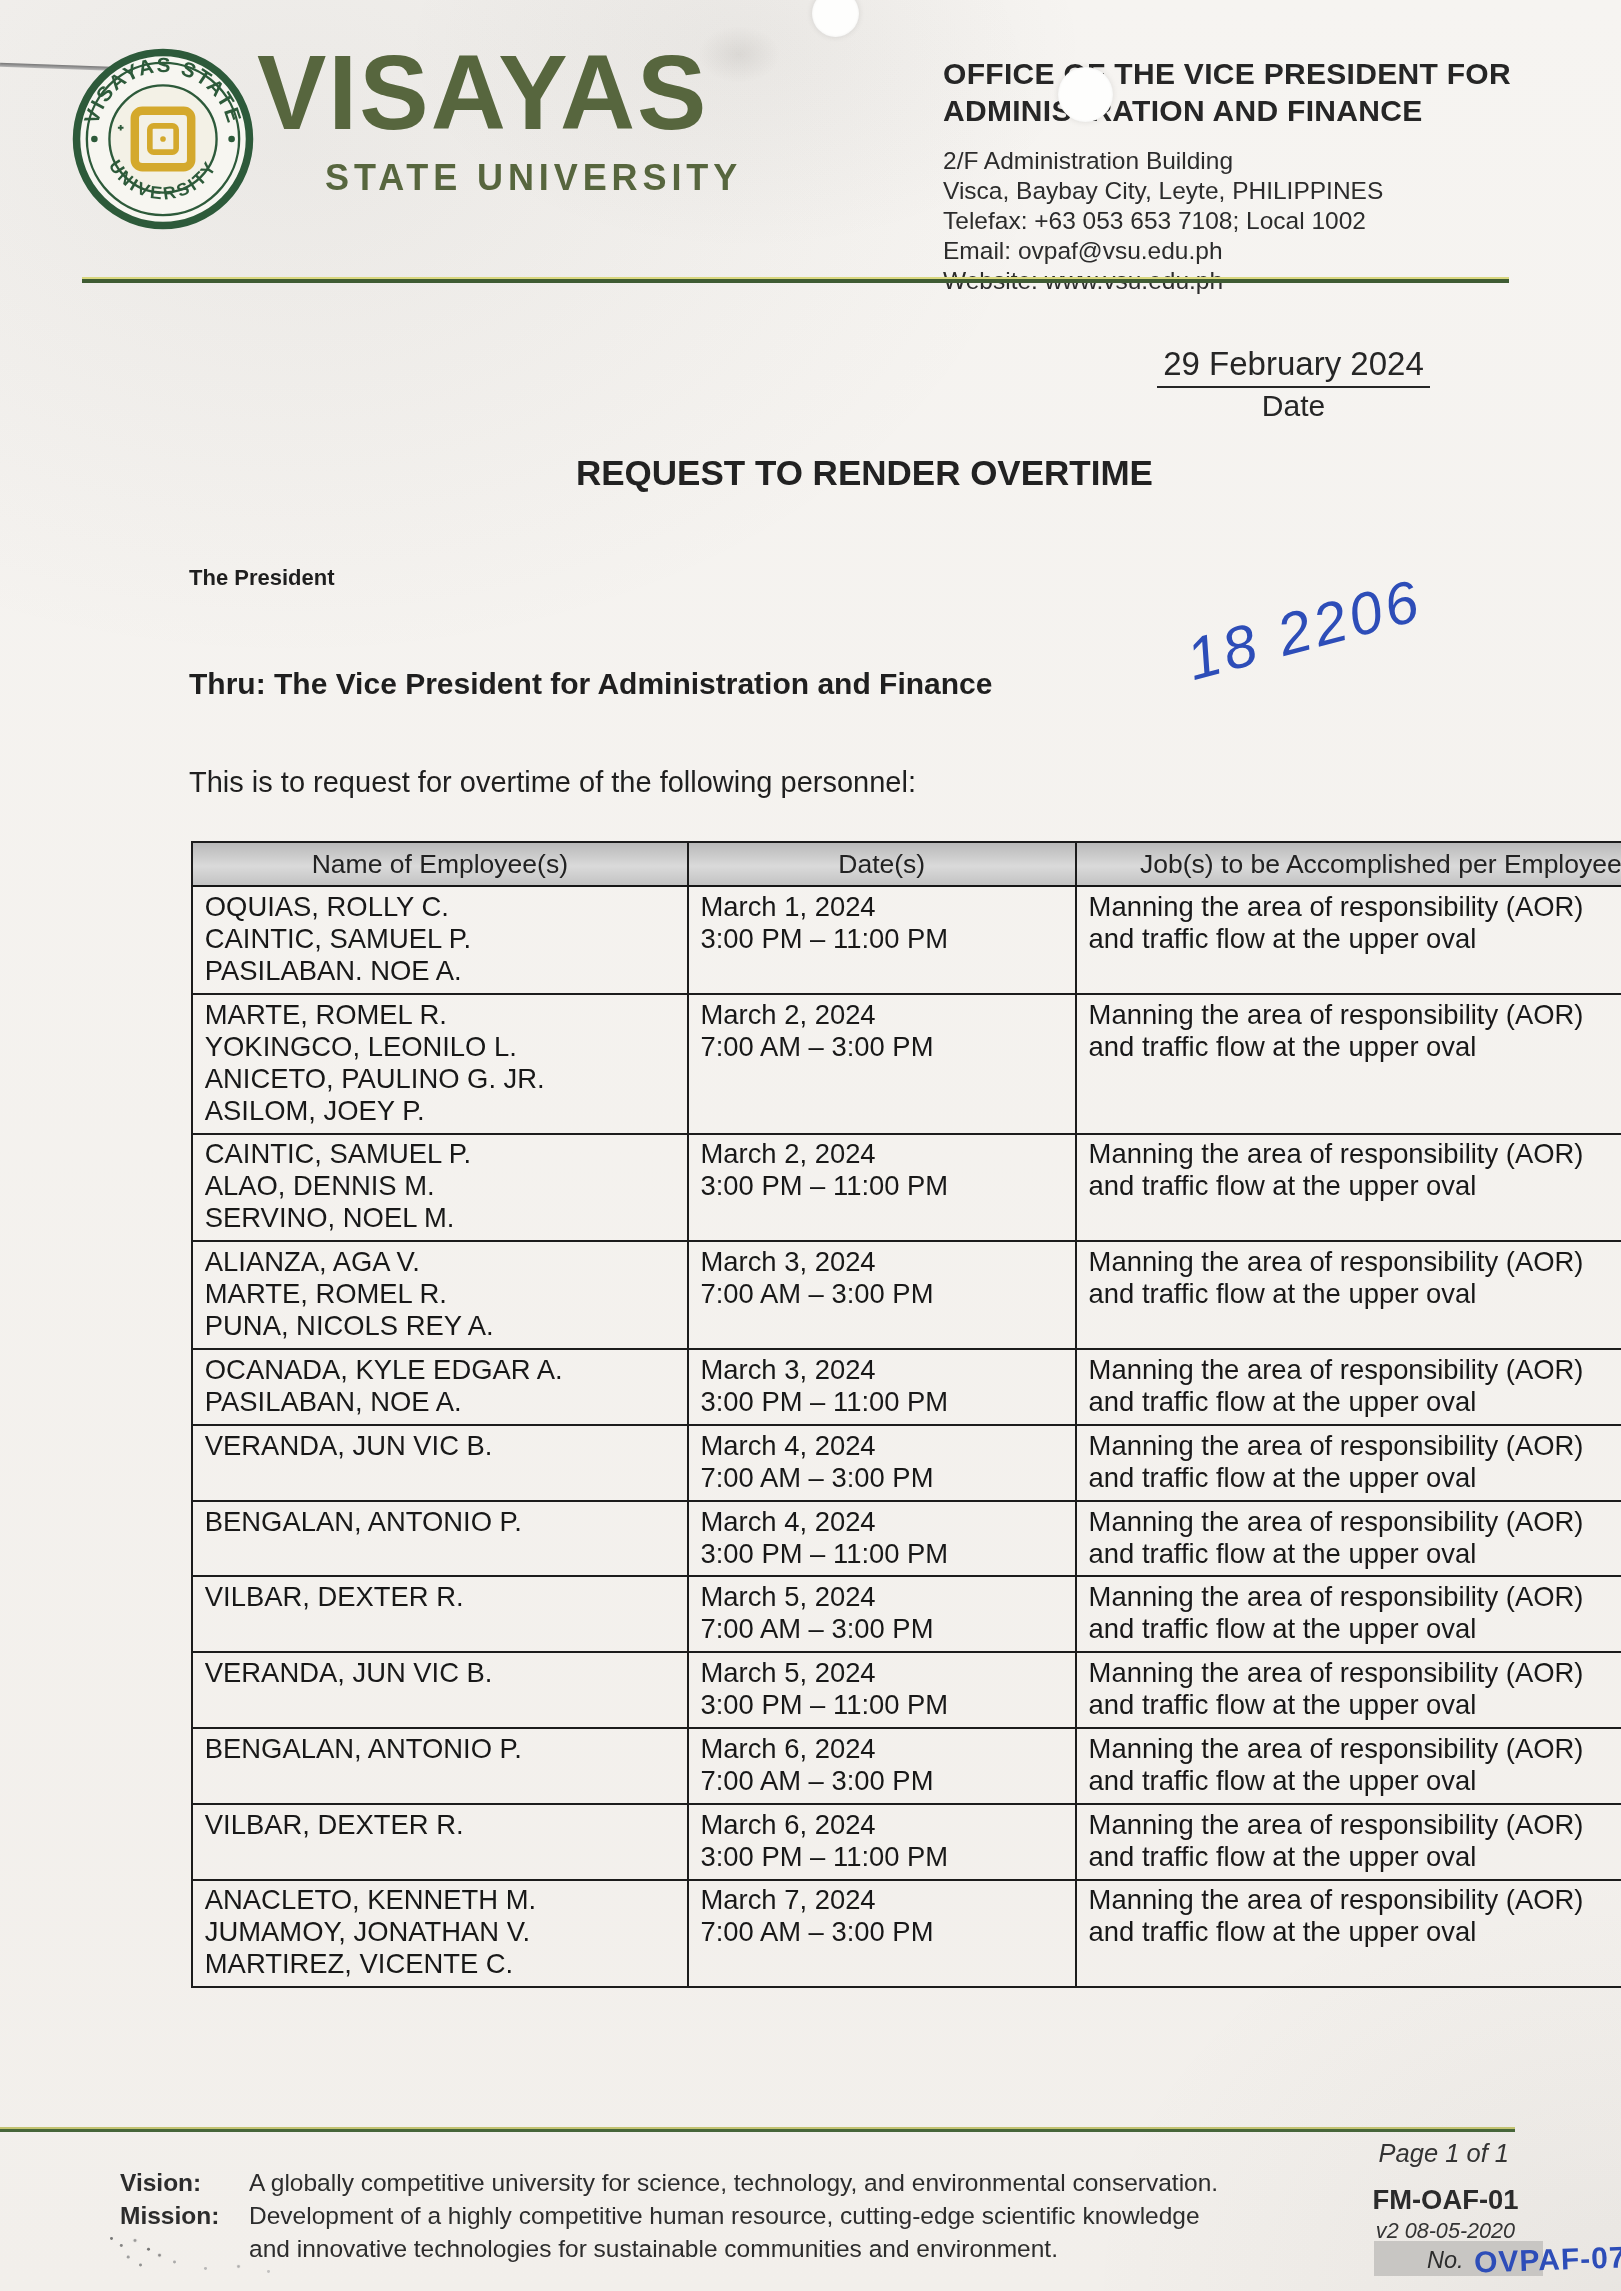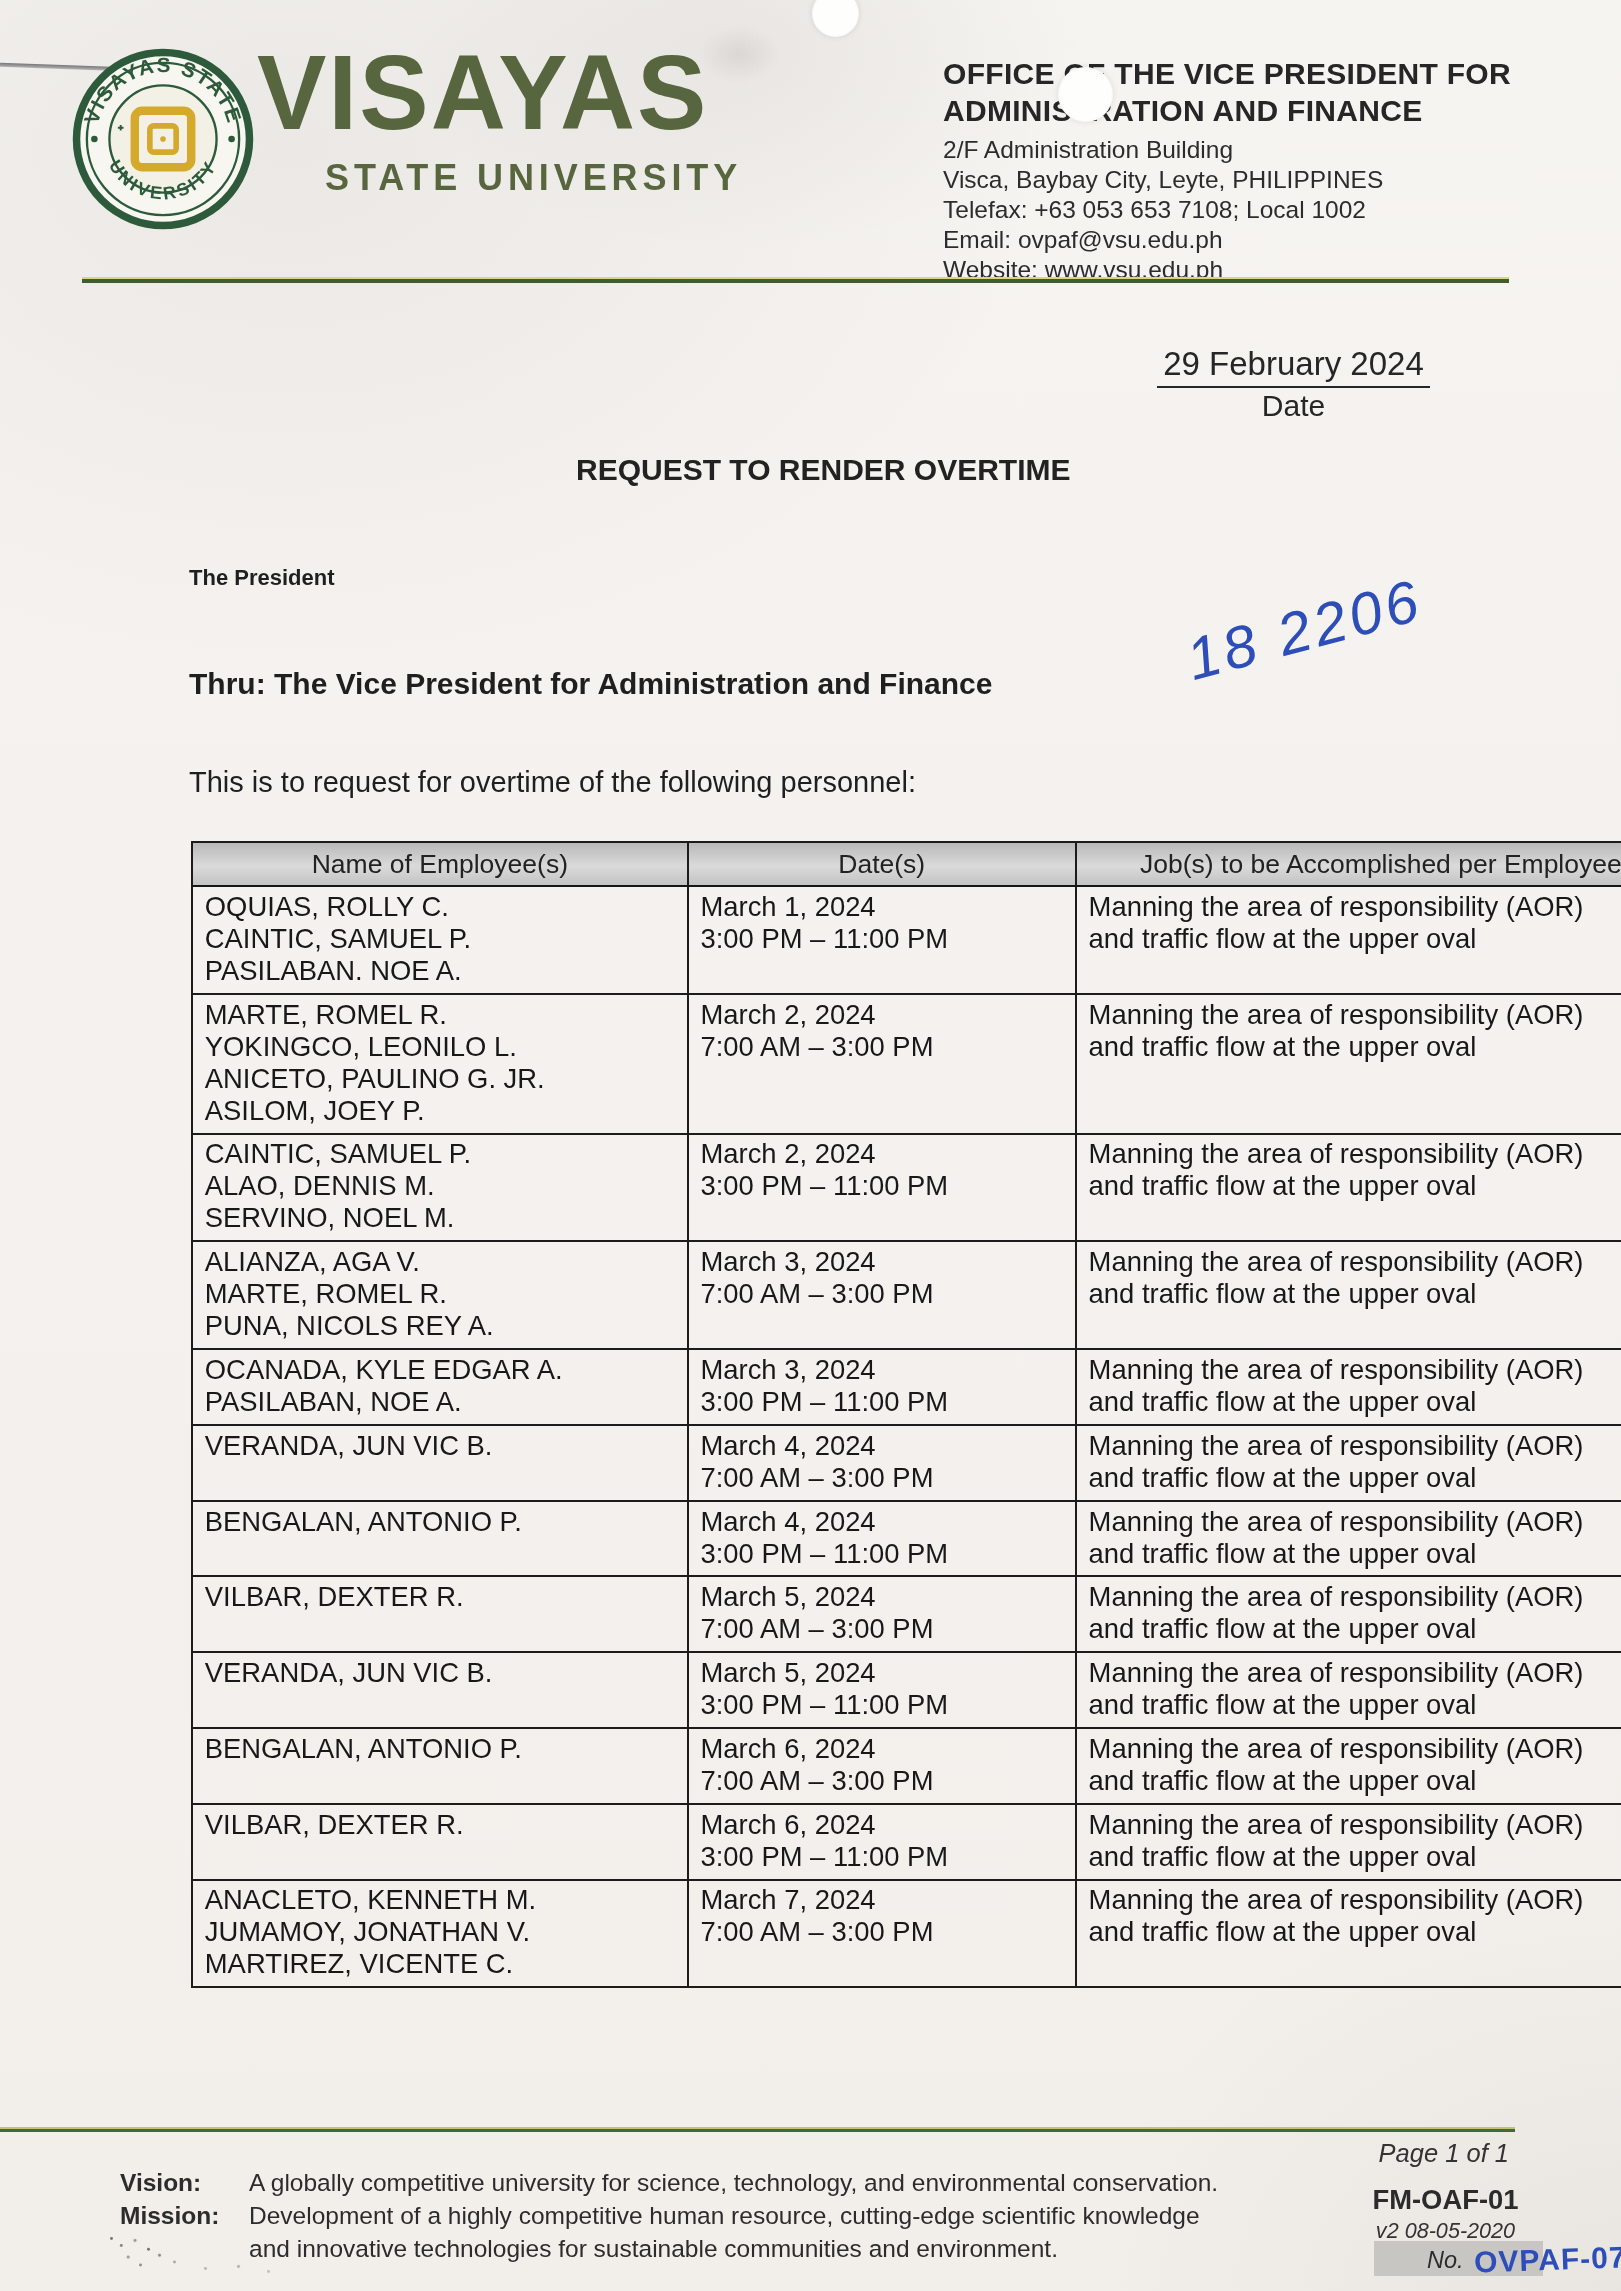--- a/index.html
+++ b/index.html
@@ -21,28 +21,28 @@
     background:radial-gradient(closest-side,rgba(90,85,80,0.10),transparent);}
   .speckles{position:absolute;left:110px;top:2237px;width:2.9px;height:2.9px;background:#5a5a5a;border-radius:50%;opacity:.8;
     box-shadow:9.8px 6.9px 0 #6a6a6a,23.5px 2px 1px #7a7a7a,37px 10.8px 0 #585858,16.7px 18.6px 0 #8a8a8a,
     48px 16.7px 1px #6a6a6a,63px 23.5px 0 #9a9a9a,29px 26.5px 0 #7a7a7a,94px 30px 0 #ababab,127px 28px 1px #9a9a9a,157px 33px 0 #b5b5b5;}
   
   .seal{position:absolute;left:69px;top:45px;width:188px;height:188px;}
   .wm-main{position:absolute;left:257px;top:33px;font-size:104px;font-weight:600;letter-spacing:2px;color:#57663e;transform:scaleY(1.02);}
   .wm-sub{position:absolute;left:325px;top:157px;font-size:36px;font-weight:600;letter-spacing:4.9px;color:#57663e;}
   .office{position:absolute;left:943px;top:55px;width:608px;}
   .office-title{font-size:30px;font-weight:bold;line-height:37px;color:#262626;white-space:pre-line;letter-spacing:0.3px;}
-  .office-addr{margin-top:6px;font-size:24.5px;line-height:30px;color:#2c2c2c;}
+  .office-addr{margin-top:17px;font-size:24.5px;line-height:30px;color:#2c2c2c;}
   .header-rule{position:absolute;left:82px;top:277px;width:1427px;height:5.9px;
     background:linear-gradient(#d9d77e 0 2px,#3f5c33 2px 100%);}
   
   .date-block{position:absolute;left:1117px;top:345px;width:353px;text-align:center;}
   .date-value{display:inline-block;font-size:33px;color:#262626;border-bottom:2.9px solid #262626;padding:0 5.9px 2.9px 5.9px;}
   .date-label{font-size:30px;color:#262626;margin-top:1px;}
-  .doc-title{position:absolute;left:576px;top:453px;margin:0;font-size:30px;font-weight:bold;color:#222;}
+  .doc-title{position:absolute;left:576px;top:453px;margin:0;font-size:35px;font-weight:bold;color:#222;}
   .addressee{position:absolute;left:189px;top:565px;font-size:22px;font-weight:bold;}
   .thru{position:absolute;left:189px;top:667px;font-size:30px;font-weight:bold;}
   .hw{color:#2d4db8;font-style:italic;}
   .hw-note{position:absolute;left:1184px;top:596px;font-size:59px;font-weight:500;letter-spacing:3.9px;transform:rotate(-15deg);}
   .intro{position:absolute;left:189px;top:766px;font-size:29px;}
   
   table.ot{position:absolute;left:191px;top:841px;width:1496px;border-collapse:collapse;border:2.9px solid #161616;}
   table.ot th{border:2px solid #1c1c1c;border-bottom:2.9px solid #161616;height:40px;font-size:26.5px;font-weight:normal;color:#222;
     background:linear-gradient(#b9b9b9,#dadada 55%,#c3c3c3);text-align:center;}
   table.ot td{border:2px solid #1c1c1c;vertical-align:top;padding:3.9px 11.8px 5.9px 11.8px;font-size:27.4px;line-height:32px;white-space:pre-line;color:#181818;}

